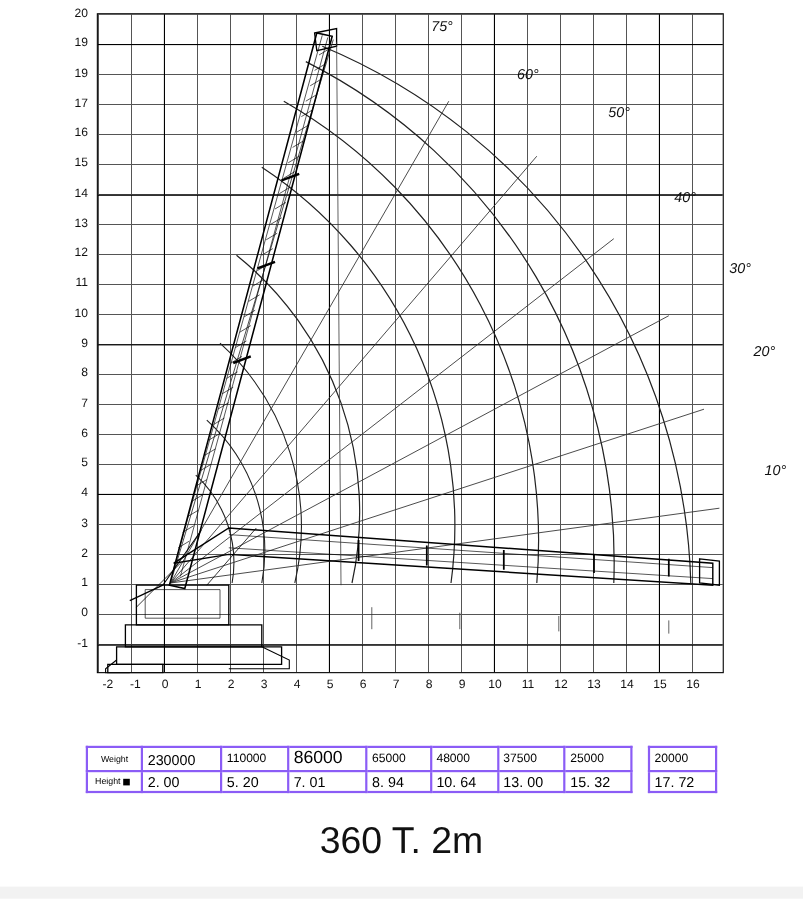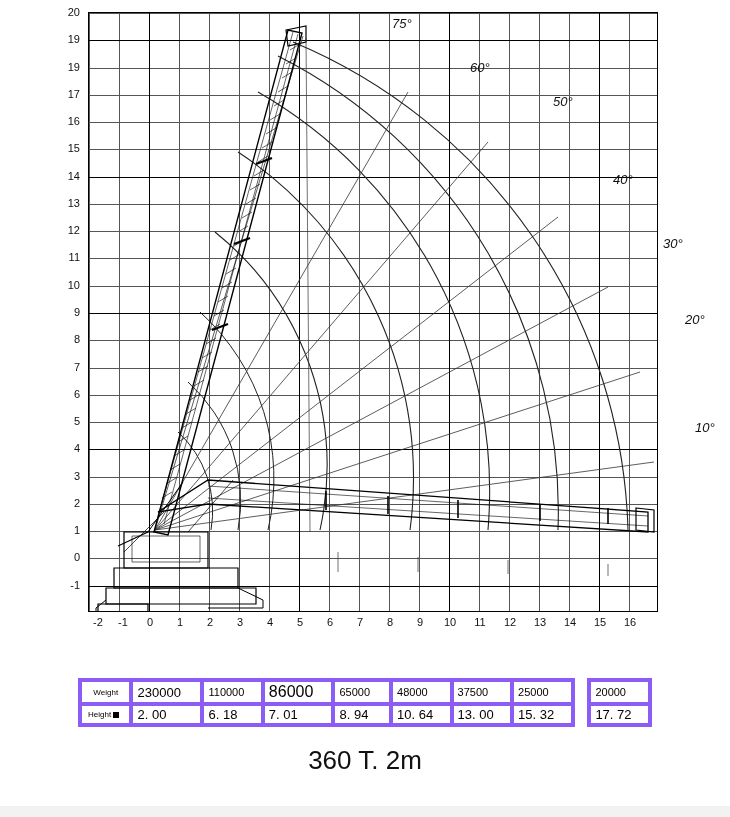--- a/index.html
+++ b/index.html
@@ -37,37 +37,37 @@
   .overlay{position:absolute;left:88px;top:12px;width:570px;height:600px;}
 
   .ang-label{
     position:absolute;font-size:13px;color:#111;font-style:italic;
   }
 
   
   .table-wrap{position:absolute;left:78px;top:678px;width:574px;}
   table.load{border-collapse:collapse;font-family:"Liberation Sans",sans-serif;}
   table.load td{
-    border:4px solid #8b5cf6;
+    border:2px solid #8b5cf6;
     padding:1px 4px;
     vertical-align:middle;
     white-space:nowrap;
     background:#fff;
   }
   td.hdr{font-size:8px;text-align:center;width:44px;}
   td.val{font-size:13px;text-align:left;}
   td.valsm{font-size:11px;text-align:left;}
   td.big{font-size:16px;}
   .sqr{display:inline-block;width:6px;height:6px;background:#000;margin-right:4px;vertical-align:middle;}
   .gap{border:none !important;width:10px;background:#fff;}
 
   
   .caption{
     position:absolute;left:0;top:745px;width:730px;text-align:center;
-    font-size:26px;color:#111;font-family:"Liberation Sans",sans-serif;
+    font-size:34px;color:#111;font-family:"Liberation Sans",sans-serif;
   }
   .topstrip{position:absolute;left:0;top:0;width:730px;height:4px;background:#fff;}
   .botstrip{position:absolute;left:0;top:806px;width:730px;height:11px;background:#f2f2f2;}
 </style>
 </head>
 <body>
 
 <div class="page">
 
   <div class="topstrip"></div>
@@ -247,21 +247,21 @@
         <td class="valsm" style="width:62px">25000</td>
         <td class="gap"></td>
         <td class="valsm" style="width:62px">20000</td>
       </tr>
       <tr>
         <td class="hdr">
           <span>Height</span>
           <span class="sqr"></span>
         </td>
         <td class="val">2. 00</td>
-        <td class="val">6. 18</td>
+        <td class="val">5. 20</td>
         <td class="val">7. 01</td>
         <td class="val">8. 94</td>
         <td class="val">10. 64</td>
         <td class="val">13. 00</td>
         <td class="val">15. 32</td>
         <td class="gap"></td>
         <td class="val">17. 72</td>
       </tr>
     </tbody>
       </table>

